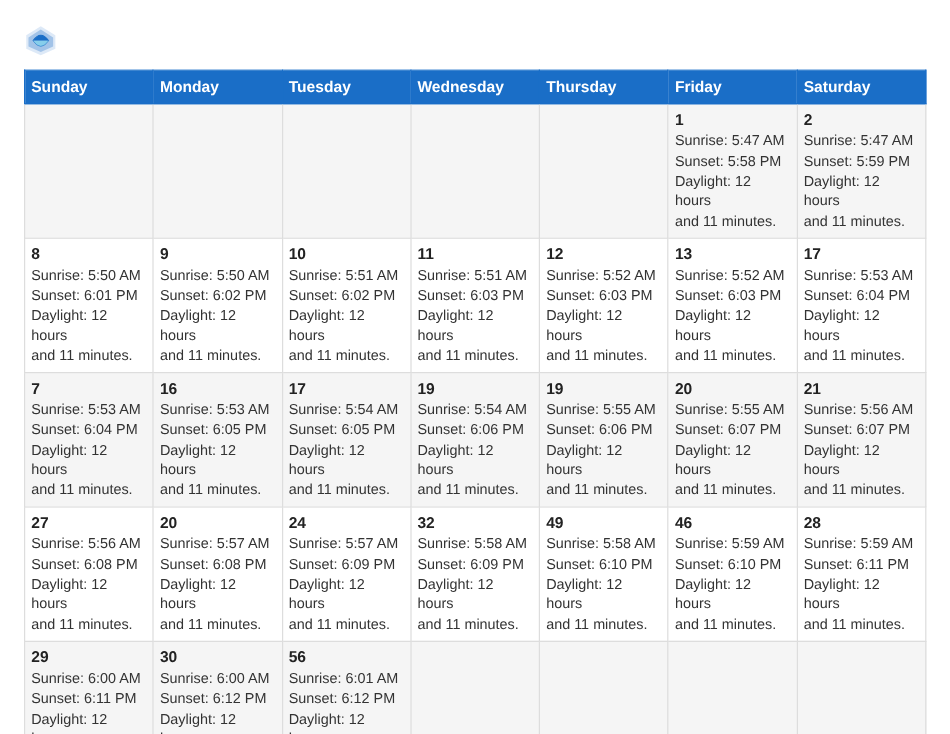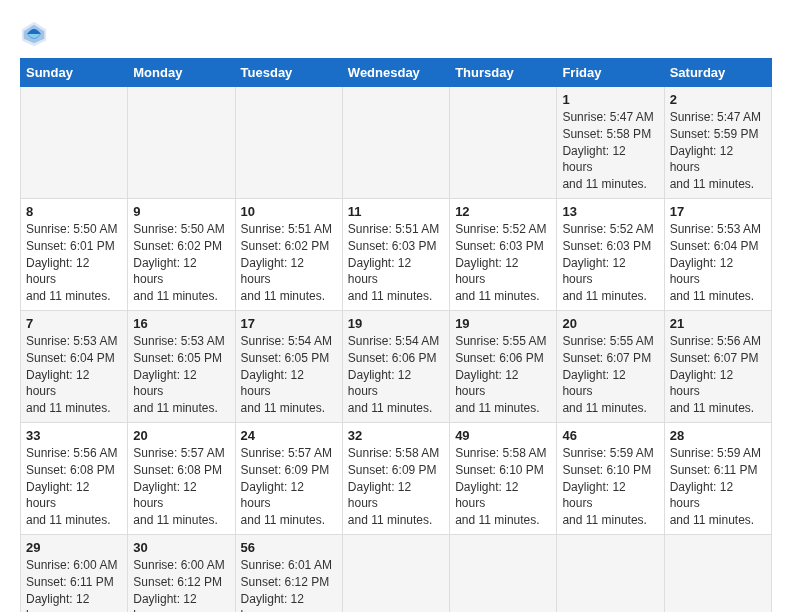--- a/index.html
+++ b/index.html
@@ -197,21 +197,21 @@
           <span class="day-number">20</span>
           <div class="day-info">Sunrise: 5:55 AM<br>Sunset: 6:07 PM<br>Daylight: 12 hours<br>and 11 minutes.</div>
         </td>
         <td>
           <span class="day-number">21</span>
           <div class="day-info">Sunrise: 5:56 AM<br>Sunset: 6:07 PM<br>Daylight: 12 hours<br>and 11 minutes.</div>
         </td>
       </tr>
       <tr>
         <td>
-          <span class="day-number">33</span>
+          <span class="day-number">27</span>
           <div class="day-info">Sunrise: 5:56 AM<br>Sunset: 6:08 PM<br>Daylight: 12 hours<br>and 11 minutes.</div>
         </td>
         <td>
           <span class="day-number">20</span>
           <div class="day-info">Sunrise: 5:57 AM<br>Sunset: 6:08 PM<br>Daylight: 12 hours<br>and 11 minutes.</div>
         </td>
         <td>
           <span class="day-number">24</span>
           <div class="day-info">Sunrise: 5:57 AM<br>Sunset: 6:09 PM<br>Daylight: 12 hours<br>and 11 minutes.</div>
         </td>

